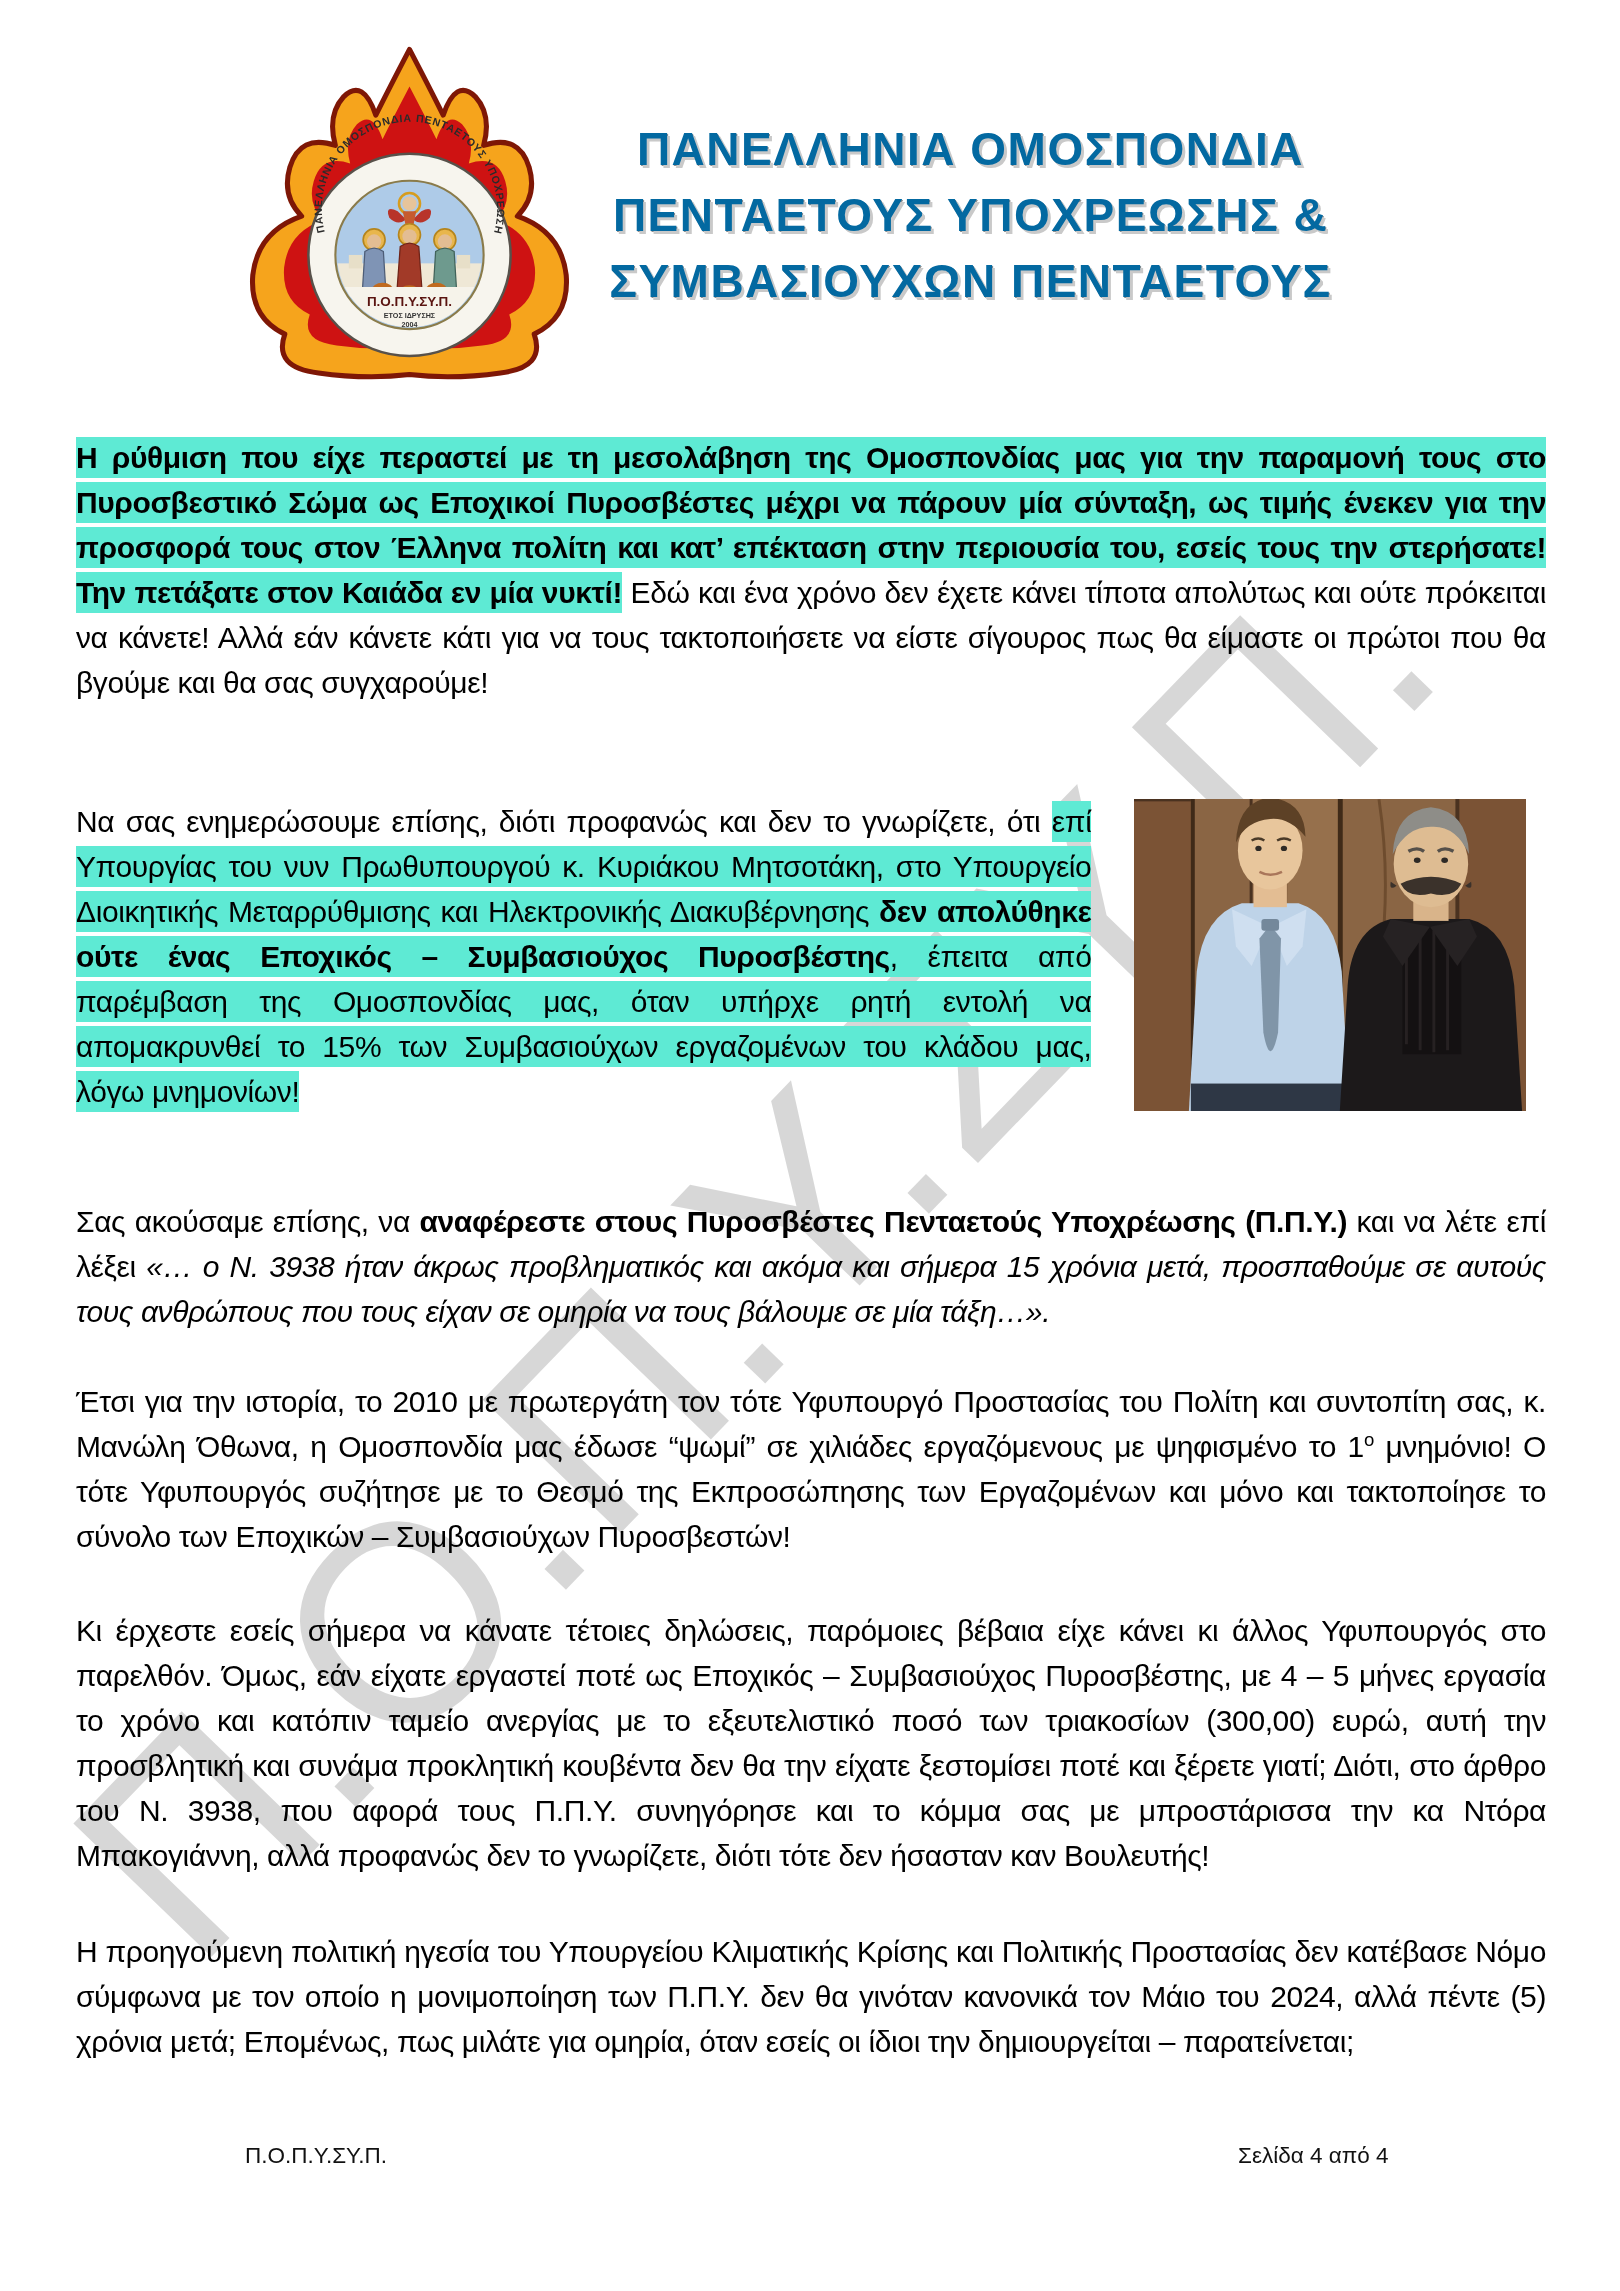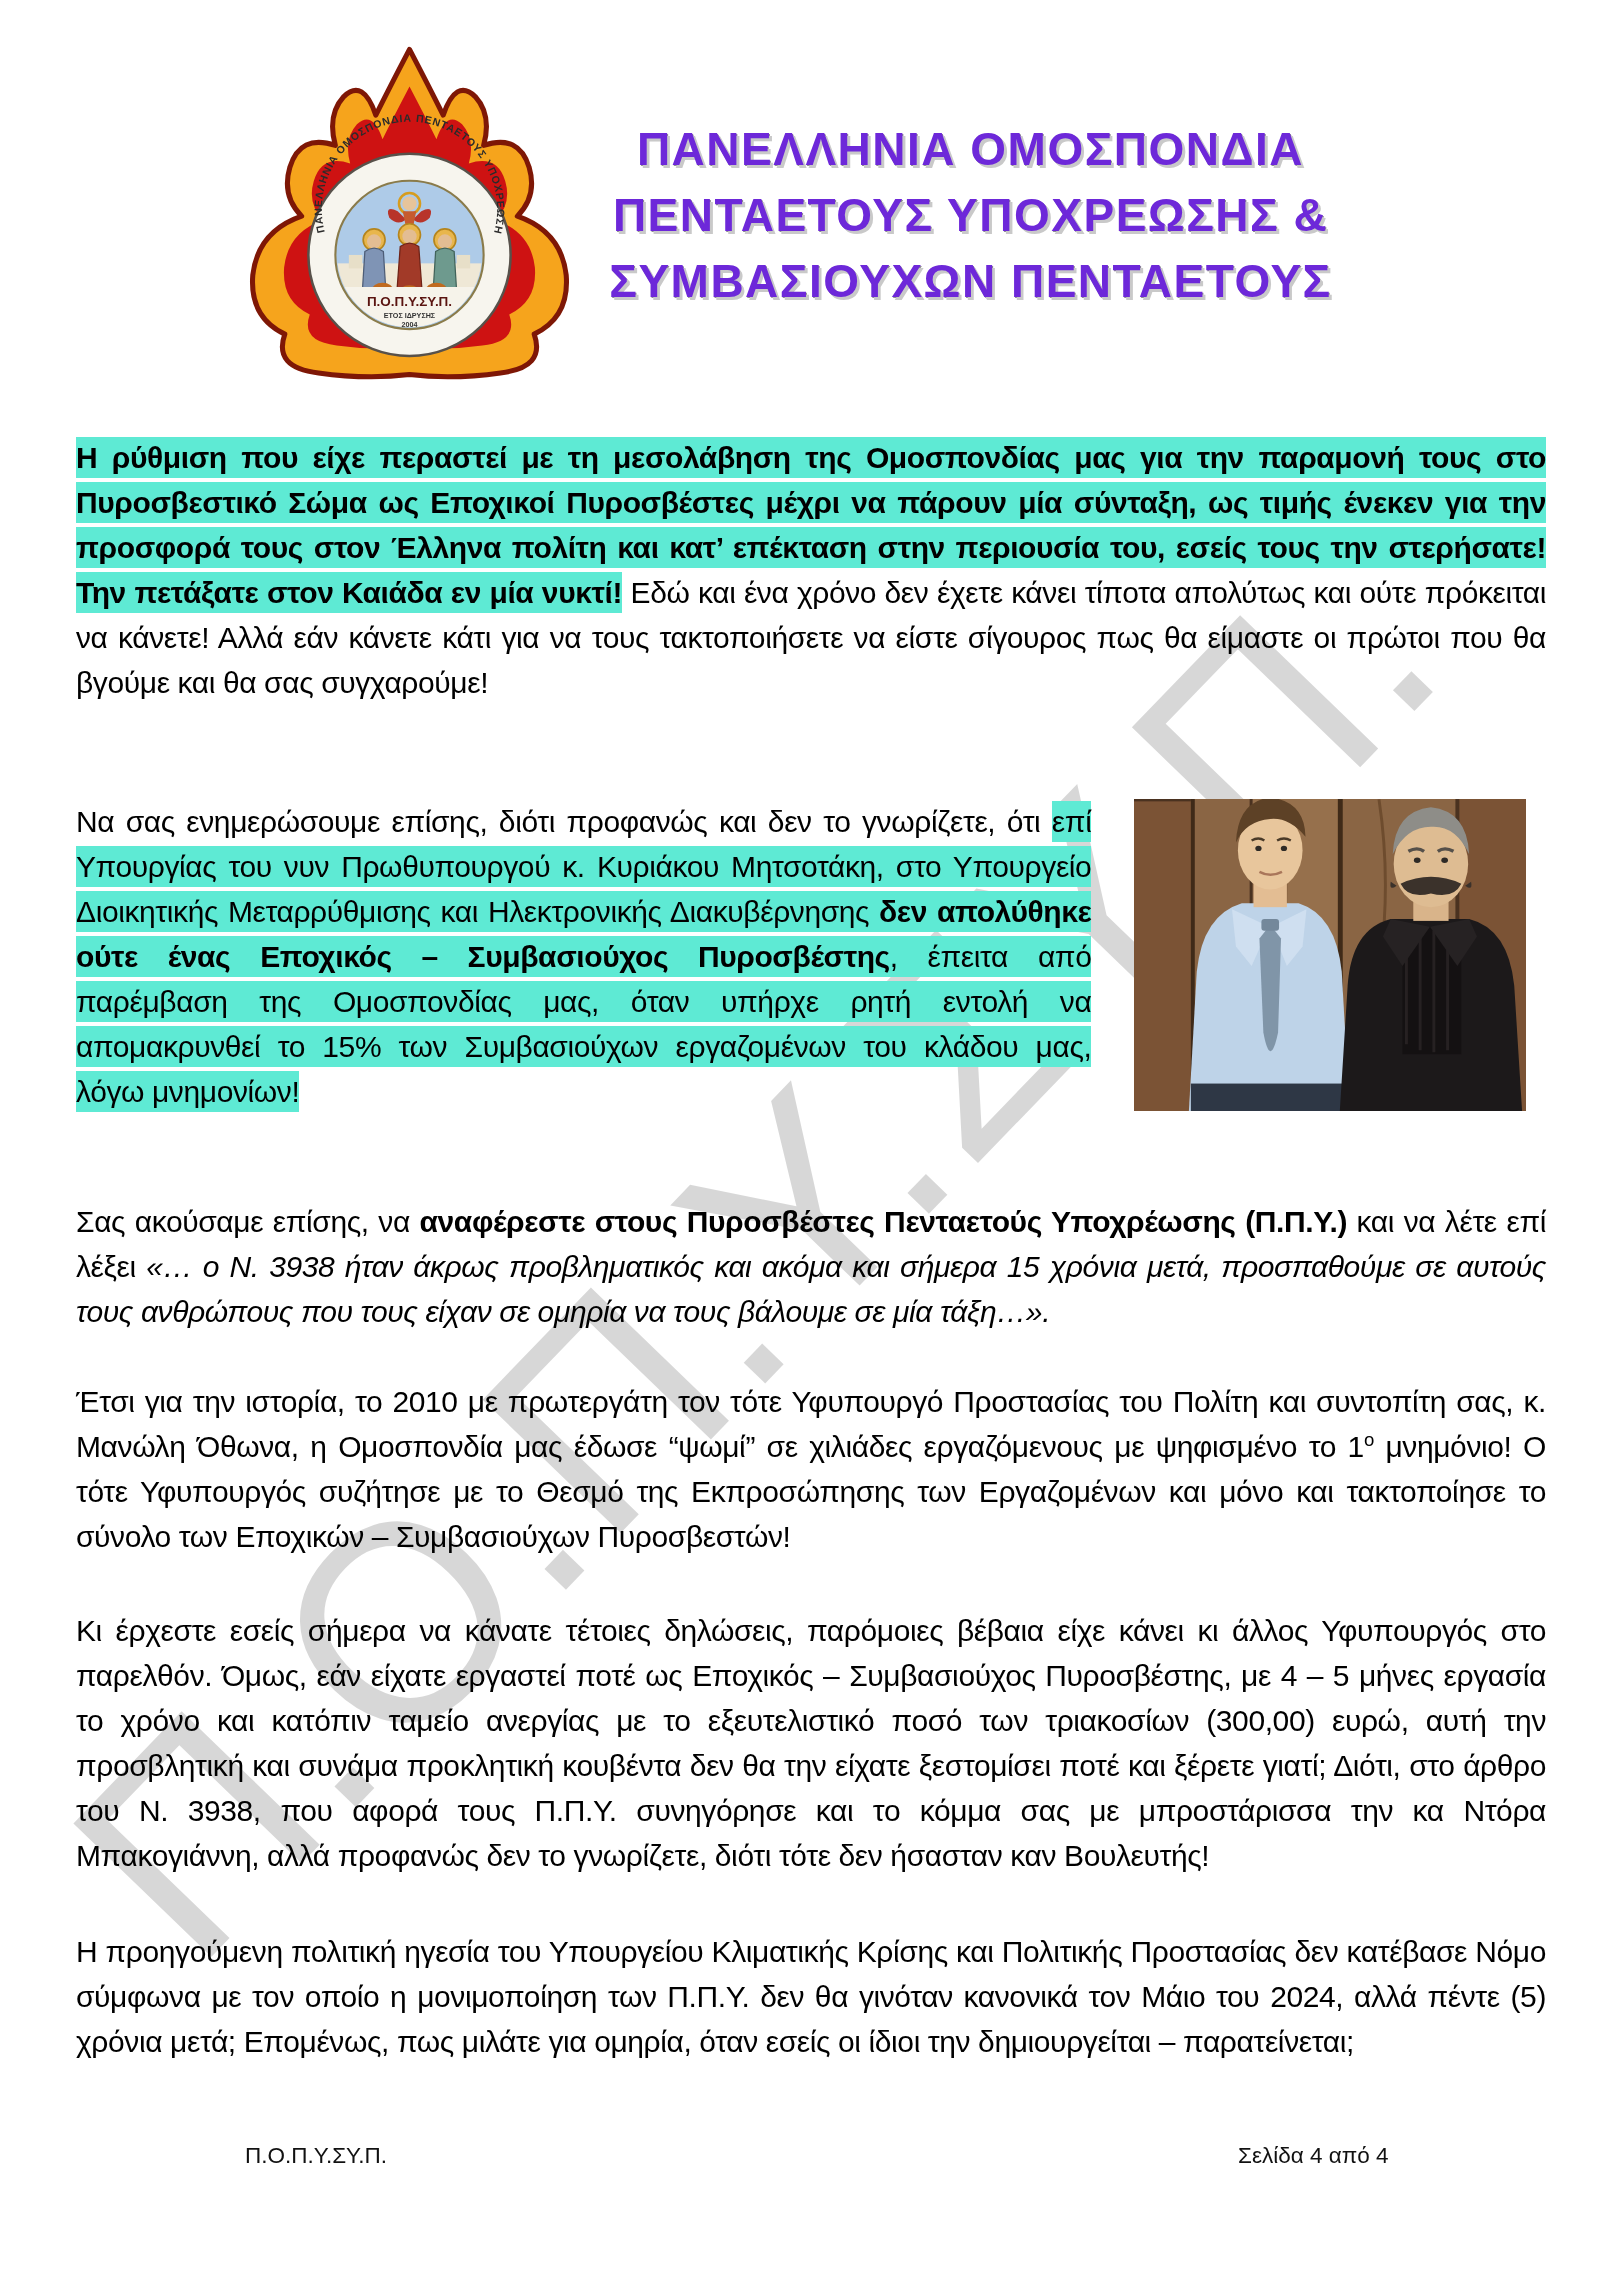--- a/index.html
+++ b/index.html
@@ -14,21 +14,21 @@
     transform:translate(-50%,-50%) rotate(-46deg);
     font-size:279px;font-weight:400;letter-spacing:3.9px;white-space:nowrap;
     color:rgba(0,0,0,0.155);user-select:none;
   }
   
   .letterhead{position:absolute;top:0;left:0;right:0;height:433px;z-index:1;}
   .logo{position:absolute;left:241px;top:37px;}
   .title-block{
     position:absolute;left:510px;top:116px;width:921px;text-align:center;
     font-weight:700;font-size:46px;line-height:66px;letter-spacing:1.5px;
-    color:#6d28d9;text-shadow:2.9px 2.9px 0 #c9c9c9, 1px 1px 0 #8f8f8f;
+    color:#0369a1;text-shadow:2.9px 2.9px 0 #c9c9c9, 1px 1px 0 #8f8f8f;
   }
   
   .content{position:absolute;top:435px;left:76px;right:74px;z-index:1;}
   .para{
     margin:0 0 45px 0;font-size:30px;line-height:45px;letter-spacing:-0.4px;
     text-align:justify;
   }
   .para.p1{margin-bottom:94px;font-weight:700;}
   .para.p1 .plain{font-weight:400;}
   .para.p2{margin-bottom:78px;overflow:hidden;}

